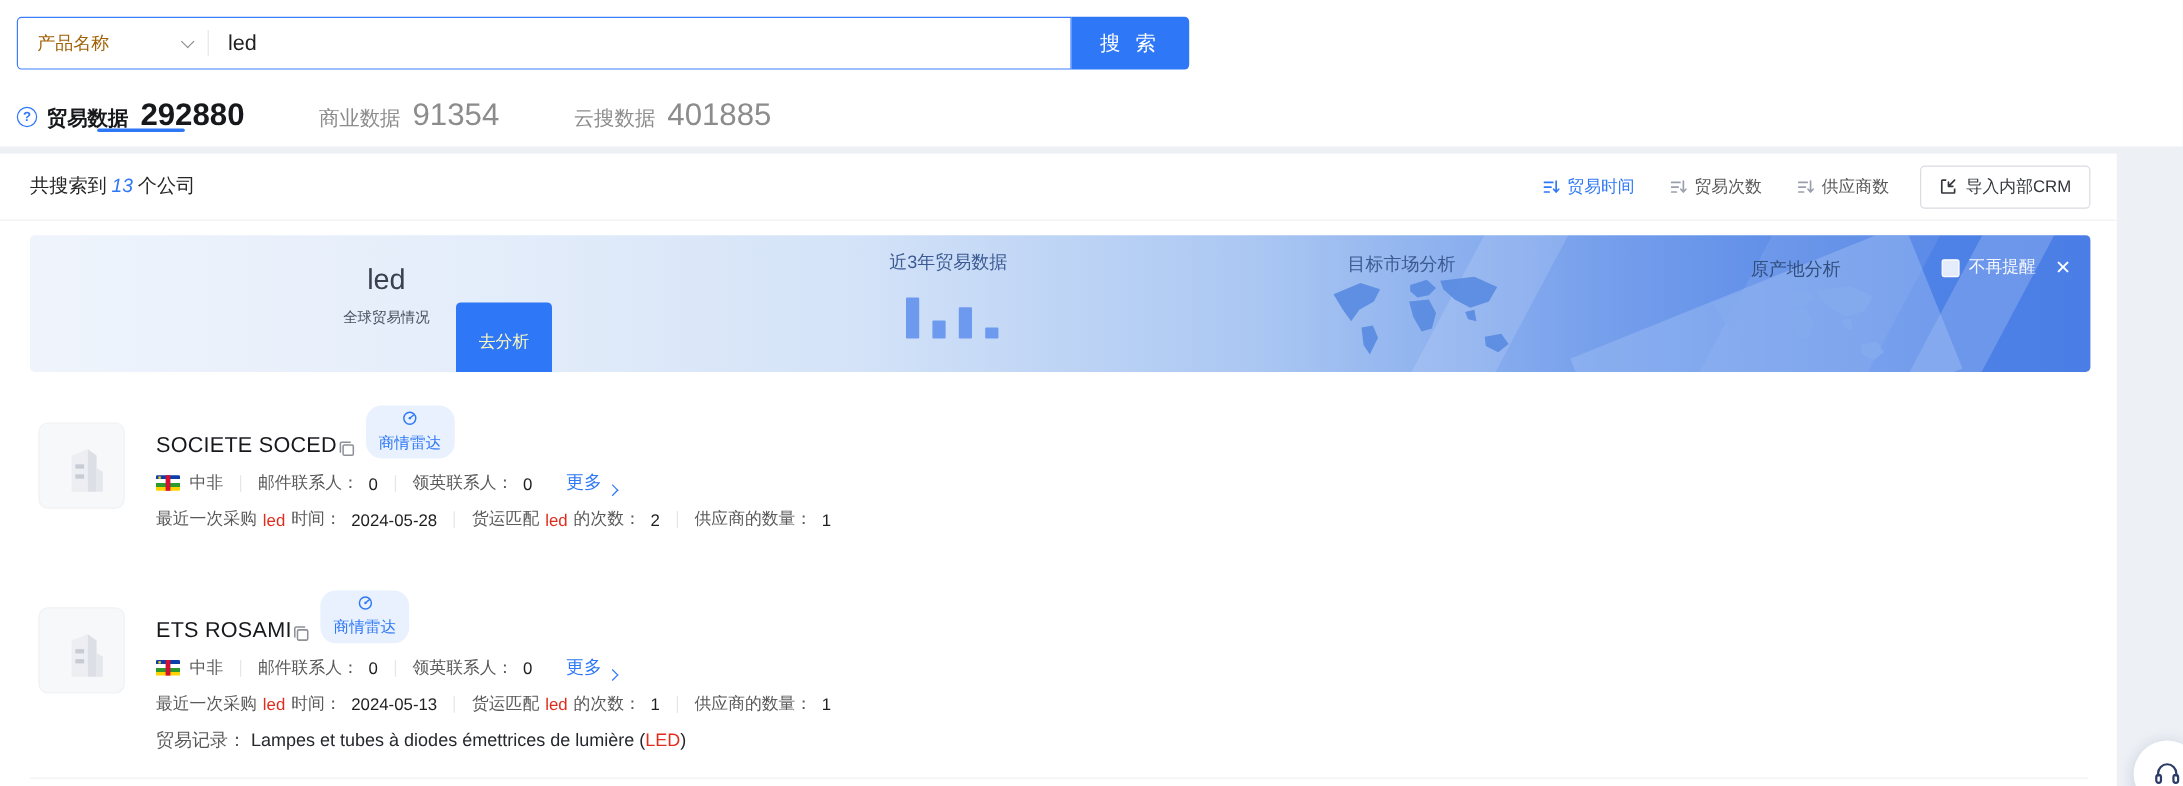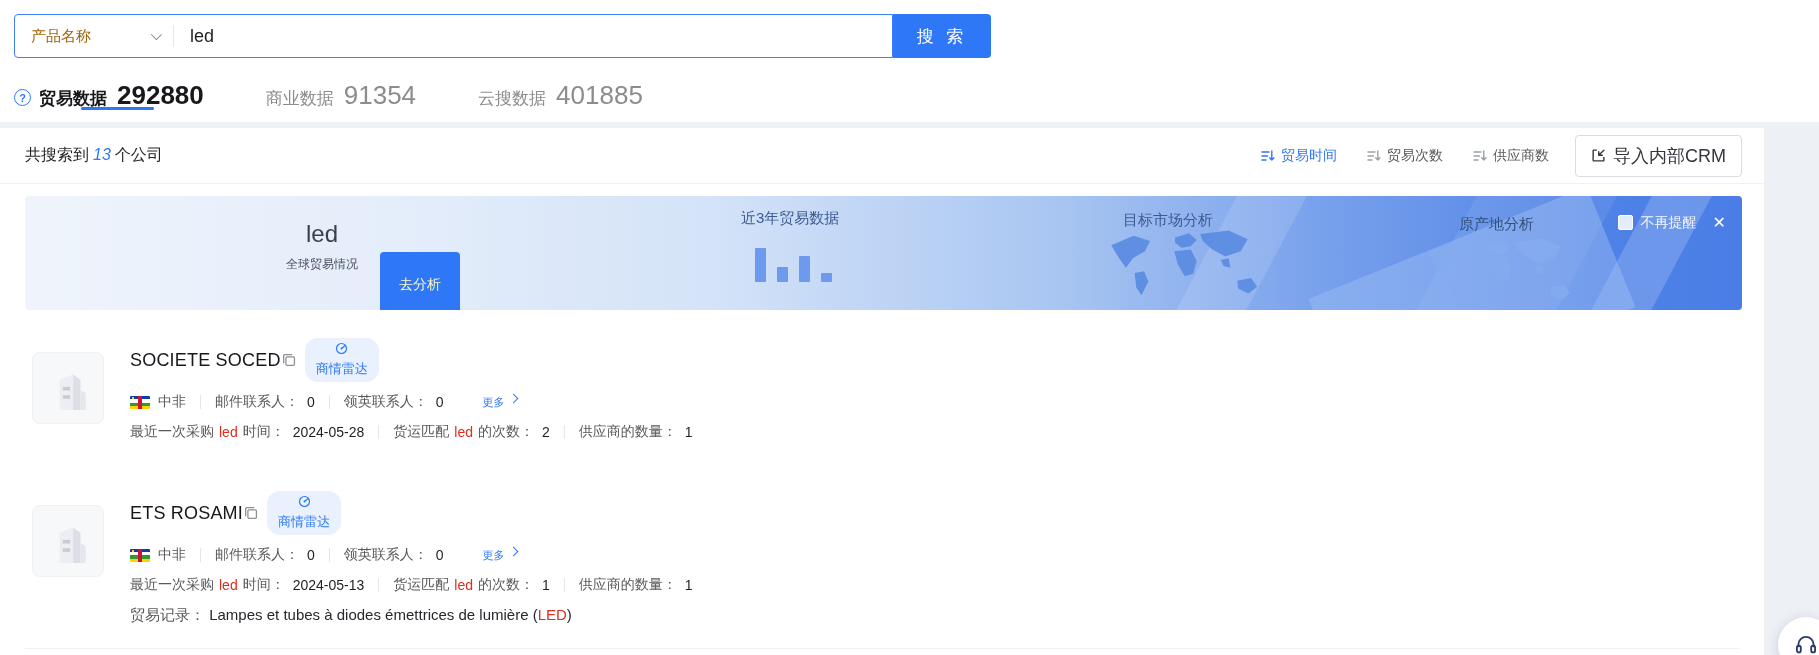--- a/index.html
+++ b/index.html
@@ -41,21 +41,21 @@
     padding:0 22px 0 25px; border-bottom:1px solid #f0f1f4; }
   .results-left { font-size:16px; color:#262626; }
   .results-left b { color:#2e77f6; font-weight:400; margin:0 4px;font-style:italic; }
   .results-right { display:flex; align-items:center; }
   .sort-item { display:flex; align-items:center; gap:6px; font-size:14px; color:#595959;
     margin-left:30px; cursor:pointer; }
   .sort-item svg { color:#9aa0ab; }
   .sort-item.active { color:#2e77f6; }
   .sort-item.active svg { color:#2e77f6; }
   .crm-btn { margin-left:26px; display:flex; align-items:center; gap:7px; border:1px solid #d9dce2;
-    background:#fff; border-radius:4px; padding:8px 15px; font-size:18px; color:#33363c;
+    background:#fff; border-radius:4px; padding:8px 15px; font-size:14px; color:#33363c;
     cursor:pointer; font-family:inherit; }
 
   
   .banner { position:absolute; left:25px; top:68px; width:1717px; height:114px; border-radius:4px;
     overflow:hidden;
     background:linear-gradient(90deg,#eff4fc 0%,#e4edfa 22%,#d4e3f8 40%,#a9c6f2 60%,#77a0ec 76%,#4f82e6 92%,#4a7ee6 100%); }
   .streak { position:absolute; background:rgba(255,255,255,.13); transform:skewX(-28deg); }
   .s1 { left:1180px; top:-20px; width:70px; height:160px; }
   .s2 { left:1420px; top:-20px; width:140px; height:160px; background:rgba(255,255,255,.08); }
   .s3 { left:1595px; top:-20px; width:60px; height:160px; background:rgba(255,255,255,.18); }
@@ -80,33 +80,33 @@
     border-radius:2px; cursor:pointer; }
   .dismiss-label { font-size:14px; color:#f4f7ff; }
   .dismiss-close { font-size:16px; color:#fff; margin-left:8px; cursor:pointer; }
 
   
   .list { position:absolute; left:32px; top:210px; right:30px; }
   .company { display:flex; margin-bottom:50px; }
   .logo { width:72px; height:72px; background:#f7f8fa; border:1px solid #f0f1f4; border-radius:8px;
     margin-top:14px; display:flex; align-items:center; justify-content:center; flex:none; }
   .c-body { margin-left:26px; }
-  .c-title-row { display:flex; align-items:center; }
+  .c-title-row { display:flex; align-items:flex-end; }
   .c-name { font-size:18px; color:#17181c; font-weight:500; letter-spacing:.2px; }
   .copy-icon { cursor:pointer; display:inline-flex; }
   .badge { display:inline-flex; align-items:center; gap:5px; background:#e8f1fd; color:#2e77f6;
     border-radius:13px; padding:4px 11px; font-size:13px; margin-left:8px; cursor:pointer;flex-direction:column; }
   .c-info { display:flex; align-items:center; margin-top:11px; font-size:14px; color:#595959; }
   .flag { width:20px; height:13px; position:relative; border-radius:1px; margin-right:8px; flex:none;
     background:linear-gradient(180deg,#0d3da8 0 25%,#fff 25% 50%,#2d9a2d 50% 75%,#ffd200 75% 100%); }
   .flag::after { content:''; position:absolute; left:8px; top:0; width:4px; height:100%; background:#d21034; }
   .flag::before { content:''; position:absolute; left:2px; top:1px; width:2px; height:2px; background:#ffd200; }
   .isep { width:1px; height:14px; background:#e4e6ea; margin:0 14px; }
   .num { color:#1f1f1f; margin-left:8px; }
-  .more { color:#2e77f6; font-size:11px; margin-left:39px; display:inline-flex; align-items:flex-start; gap:5px; cursor:pointer; }
+  .more { color:#2e77f6; font-size:15px; margin-left:28px; display:inline-flex; align-items:flex-end; gap:5px; cursor:pointer; }
   .more-arrow { width:7px; height:7px; border-top:1.8px solid #2e77f6; border-right:1.8px solid #2e77f6;
     transform:rotate(45deg); }
   .c-purchase { display:flex; align-items:center; margin-top:12px; font-size:14px; color:#595959; }
   .kw { color:#e02d1d; margin:0 5px; }
   .val { color:#1f1f1f; margin-left:8px; }
   .c-record { margin-top:12px; font-size:15px; color:#595959; }
   .record-text { color:#26282d; }
   .record-kw { color:#e02d1d; }
 
   .bottom-line { position:absolute; left:25px; right:24px; top:520px; height:1px; background:#f0f1f4; }

